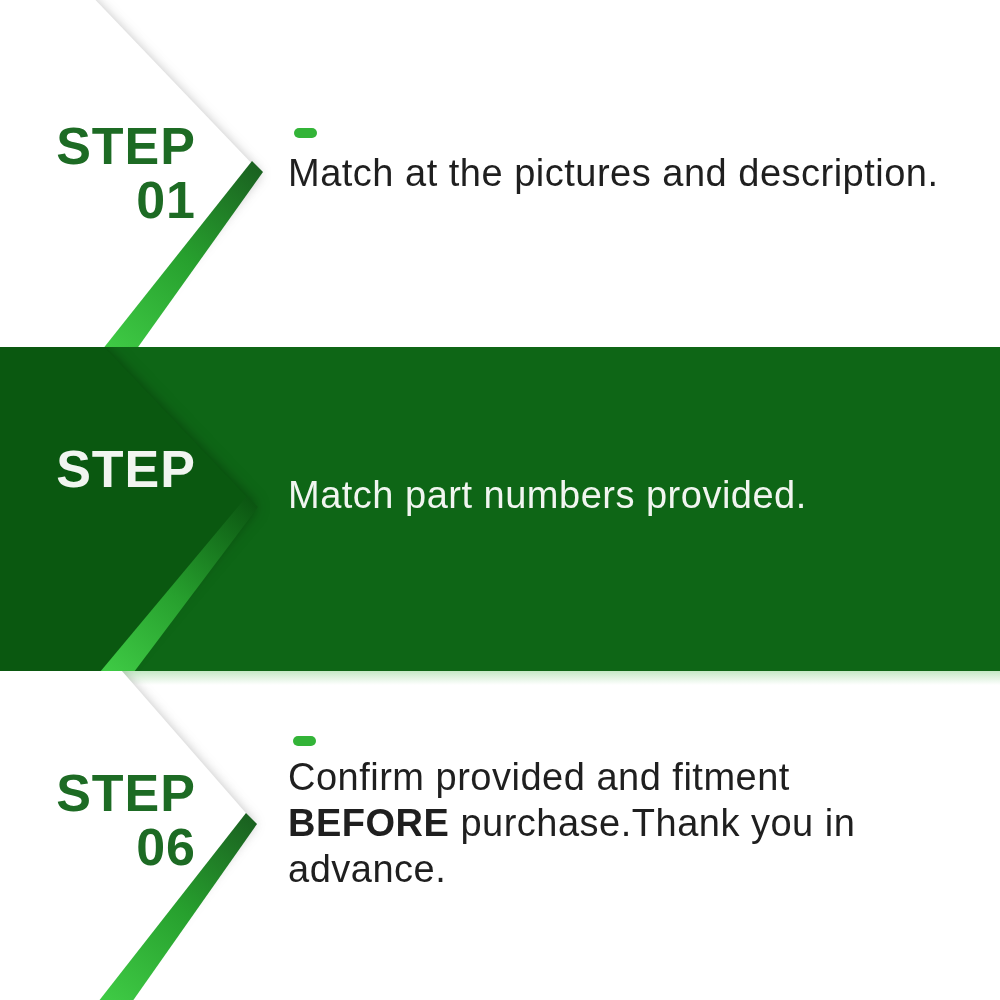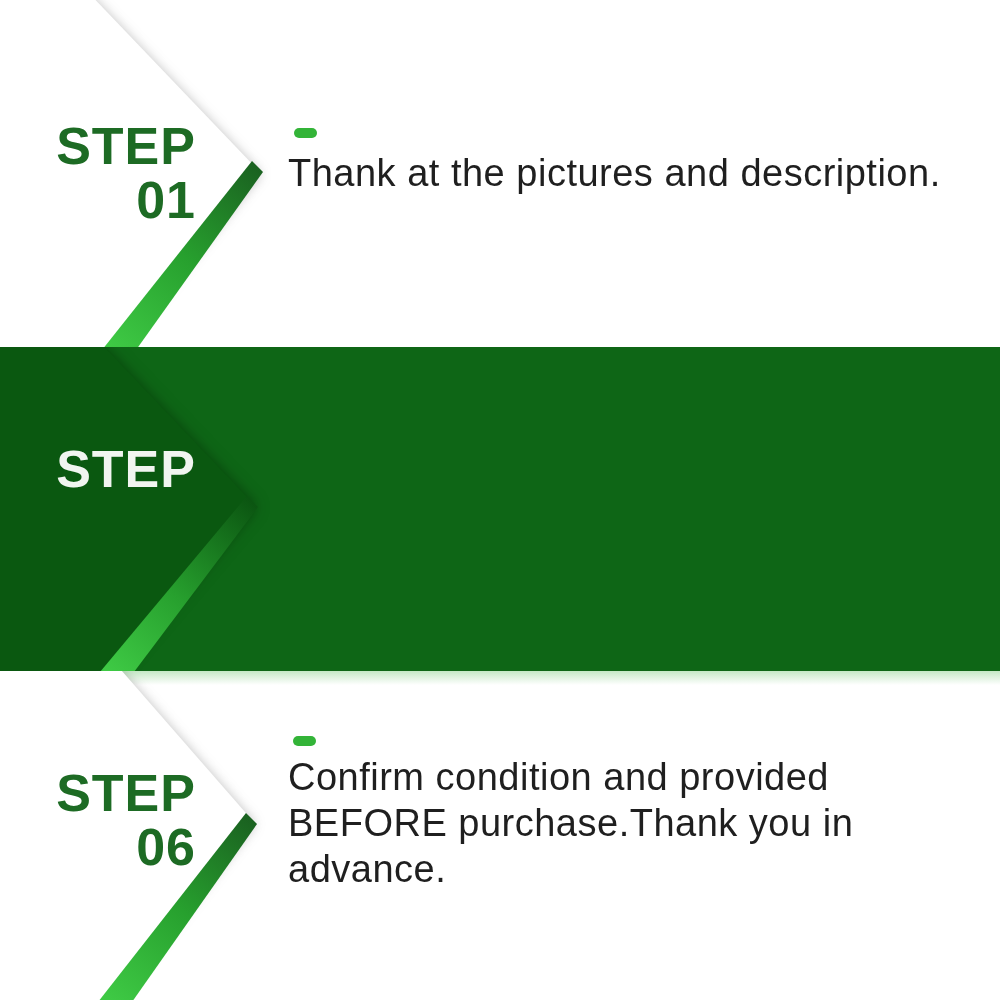--- a/index.html
+++ b/index.html
@@ -71,21 +71,21 @@
     position: absolute;
     left: 288px;
     font-size: 38px;
     letter-spacing: 0.5px;
     color: var(--body-text, #1f1f1f);
     line-height: 46px;
   }
   .desc1 { top: 150px; white-space: nowrap; }
   .desc2 { top: 472px; white-space: nowrap; color: var(--light-text, #eef4ee); }
   .desc3 { top: 754px; width: 600px; }
-  .desc3 b { font-weight: normal; }
+  .desc3 b { font-weight: bold; }
 </style>
 </head>
 <body>
 
 <div class="canvas">
 
   <div class="band"></div>
   <div class="band-glow"></div>
 
   <div class="chev-wrap w1">
@@ -128,26 +128,27 @@
       <polygon class="chev-white" points="108,-16 252,149 108,331 -40,331 -40,-16"></polygon>
       <polygon points="246,142 257,153 132,331 98,331" fill="url(#g3)"></polygon>
     </svg>
   </div>
 
   <div class="step-label green lbl1">
     <div>STEP</div>
     <div>01</div>
   </div>
   <div class="dash dash1"></div>
-  <div class="desc desc1">Thank at the pictures and description.</div>
+  <div class="desc desc1">Match at the pictures and description.</div>
 
   <div class="step-label light lbl2">
     <div>STEP</div>
   </div>
+  <div class="desc desc2">Match part numbers provided.</div>
 
   <div class="step-label green lbl3">
     <div>STEP</div>
     <div>06</div>
   </div>
   <div class="dash dash3"></div>
-  <div class="desc desc3"><span>Confirm condition and provided </span><b>BEFORE</b><span> purchase.Thank you in advance.</span></div>
+  <div class="desc desc3"><span>Confirm provided and fitment </span><b>BEFORE</b><span> purchase.Thank you in advance.</span></div>
 
 </div>
 
 </body></html>

